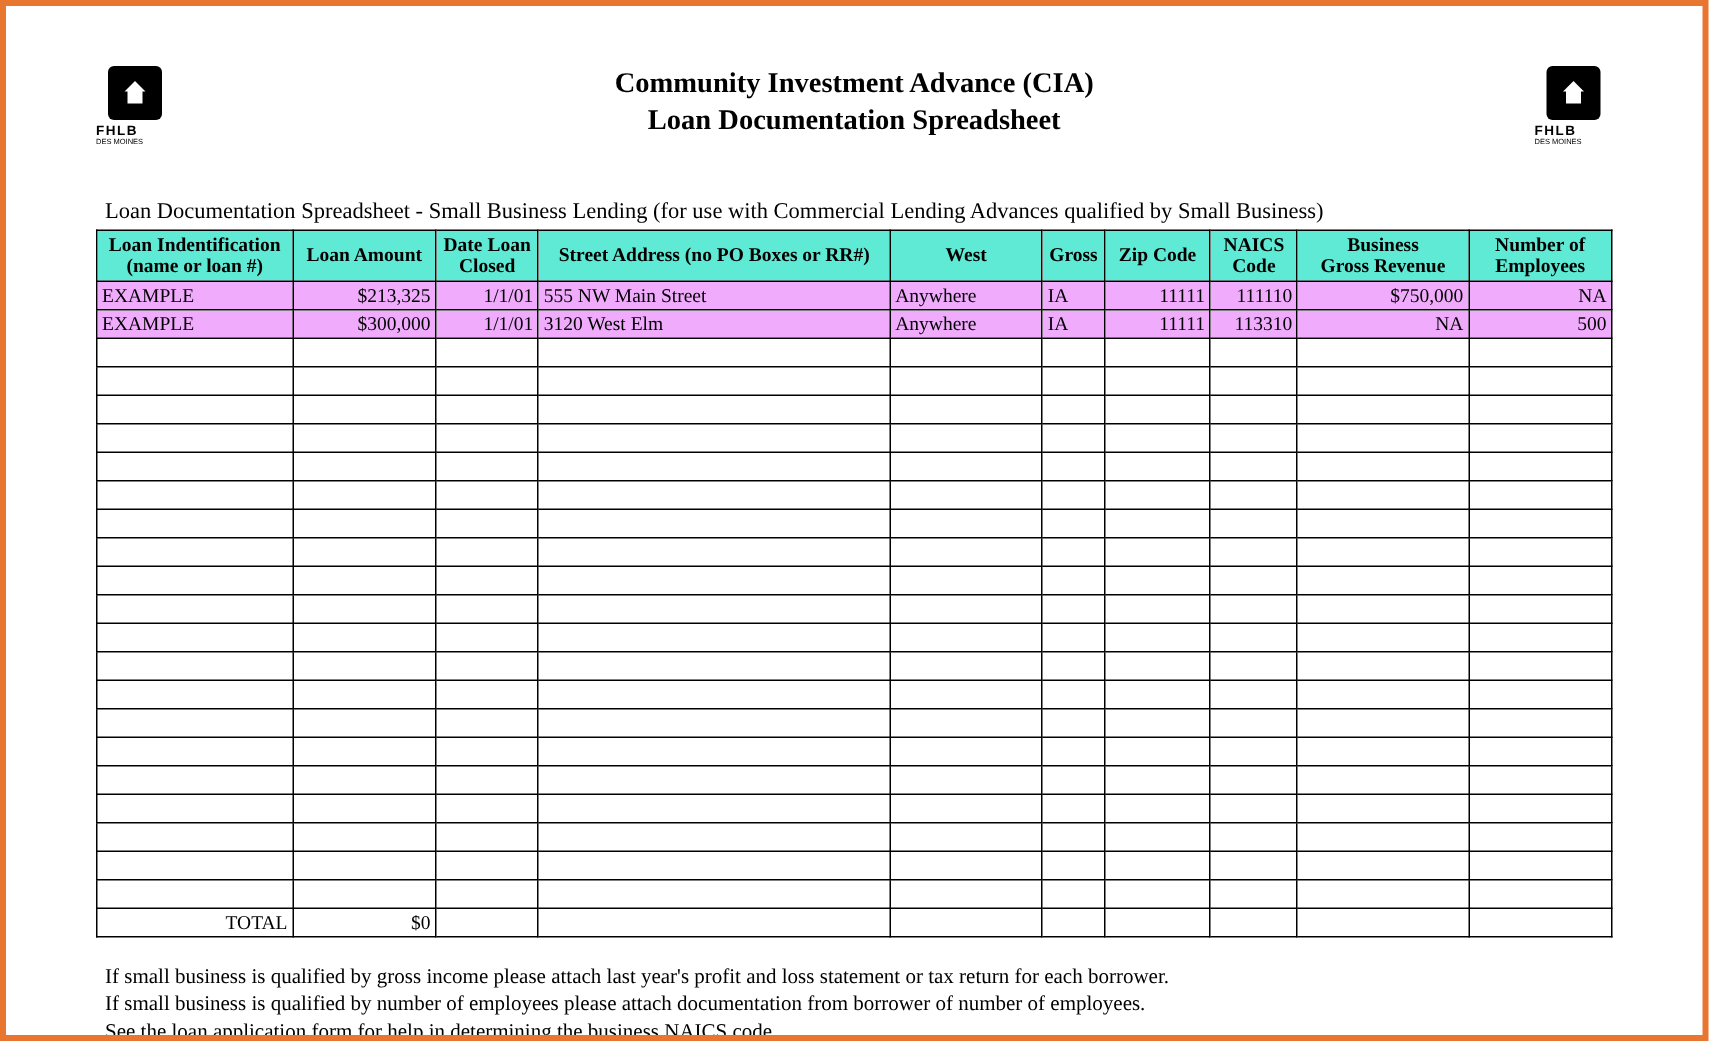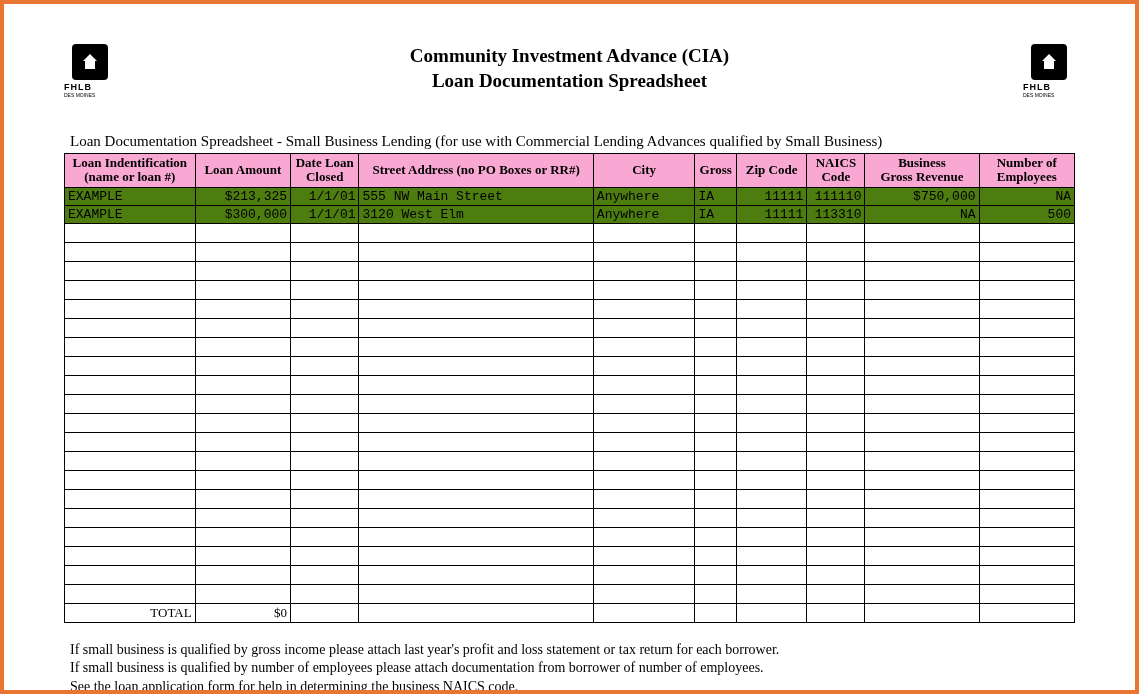--- a/index.html
+++ b/index.html
@@ -69,39 +69,38 @@
     }
     table td, table th {
       border: 1px solid #000;
       padding: 1px 3px;
       height: 17px;
       vertical-align: middle;
       white-space: nowrap;
       overflow: hidden;
     }
     table th {
-      background: #f9a8d4;
+      background: #5eead4;
       font-weight: bold;
       text-align: center;
       line-height: 1.1;
       padding: 2px 2px;
     }
     .col-loanid { width: 126px; }
     .col-amount { width: 92px; }
     .col-date { width: 66px; }
     .col-street { width: 226px; }
     .col-city { width: 98px; }
     .col-state { width: 40px; }
     .col-zip { width: 68px; }
     .col-naics { width: 56px; }
     .col-revenue { width: 110px; }
     .col-employees { width: 92px; }
     .data-row td {
-      background: #4d7c0f;
-      font-family: Liberation Mono, monospace;
+      background: #f0abfc;
     }
     .ta-left { text-align: left; }
     .ta-right { text-align: right; }
     .total-row td:first-child {
       text-align: right;
       margin-left: 14px;
     }
     .footer-notes {
       margin-top: 18px;
       font-size: 14px;
@@ -151,21 +150,21 @@
       <col class="col-naics">
       <col class="col-revenue">
     <col class="col-employees">
   </colgroup>
   <thead>
     <tr>
       <th>Loan Indentification<br>(name or loan #)</th>
       <th>Loan Amount</th>
       <th>Date Loan<br>Closed</th>
       <th>Street Address (no PO Boxes or RR#)</th>
-      <th>City</th>
+      <th>West</th>
       <th>Gross</th>
       <th>Zip Code</th>
       <th>NAICS<br>Code</th>
       <th>Business<br>Gross Revenue</th>
       <th>Number of<br>Employees</th>
     </tr>
   </thead>
   <tbody id="table-body">
       <tr class="data-row">
         <td class="ta-left">EXAMPLE</td>

